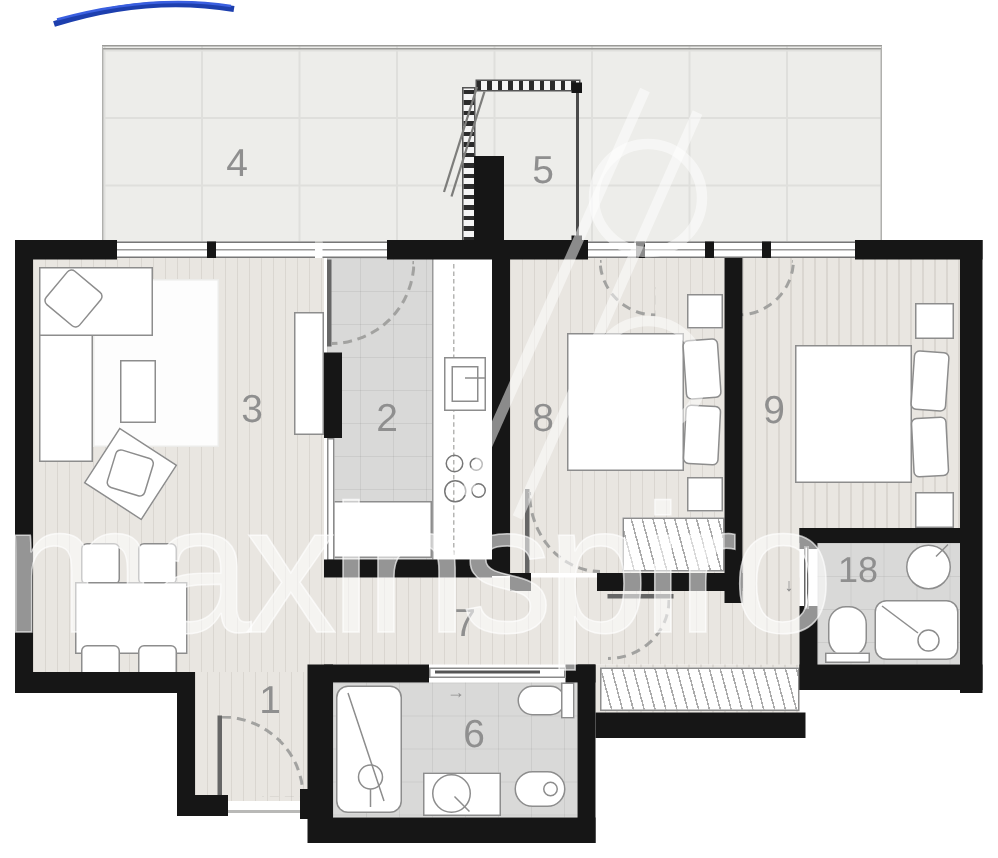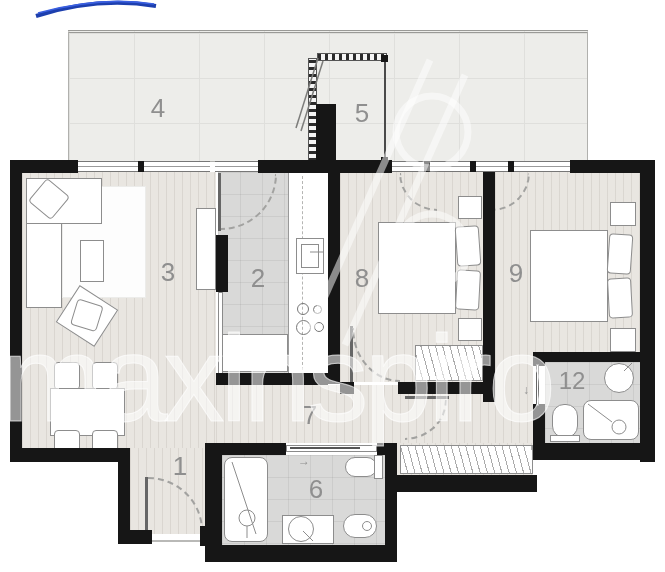--- a/index.html
+++ b/index.html
@@ -215,21 +215,21 @@
 
   <div class="abs room-label" style="left:180px;top:466px;">1</div>
   <div class="abs room-label" style="left:258px;top:278px;">2</div>
   <div class="abs room-label" style="left:168px;top:272px;">3</div>
   <div class="abs room-label" style="left:158px;top:108px;">4</div>
   <div class="abs room-label" style="left:362px;top:113px;">5</div>
   <div class="abs room-label" style="left:316px;top:489px;">6</div>
   <div class="abs room-label" style="left:310px;top:415px;">7</div>
   <div class="abs room-label" style="left:362px;top:278px;">8</div>
   <div class="abs room-label" style="left:516px;top:273px;">9</div>
-  <div class="abs room-label" style="left:572px;top:381px;font-size:24px;">12</div>
+  <div class="abs room-label" style="left:572px;top:381px;font-size:24px;">18</div>
 
   <svg class="wm" width="665" height="572">
     <line x1="310" y1="330" x2="430" y2="60" stroke="rgba(255,255,255,0.5)" stroke-width="7"></line>
     <line x1="345" y1="345" x2="465" y2="75" stroke="rgba(255,255,255,0.5)" stroke-width="7"></line>
     <circle cx="432" cy="132" r="36" fill="none" stroke="rgba(255,255,255,0.5)" stroke-width="7"></circle>
     <circle cx="432" cy="250" r="36" fill="none" stroke="rgba(255,255,255,0.5)" stroke-width="7"></circle>
   </svg>
   <div class="abs wm-brand">maxinspiro</div>
 
 </div>

